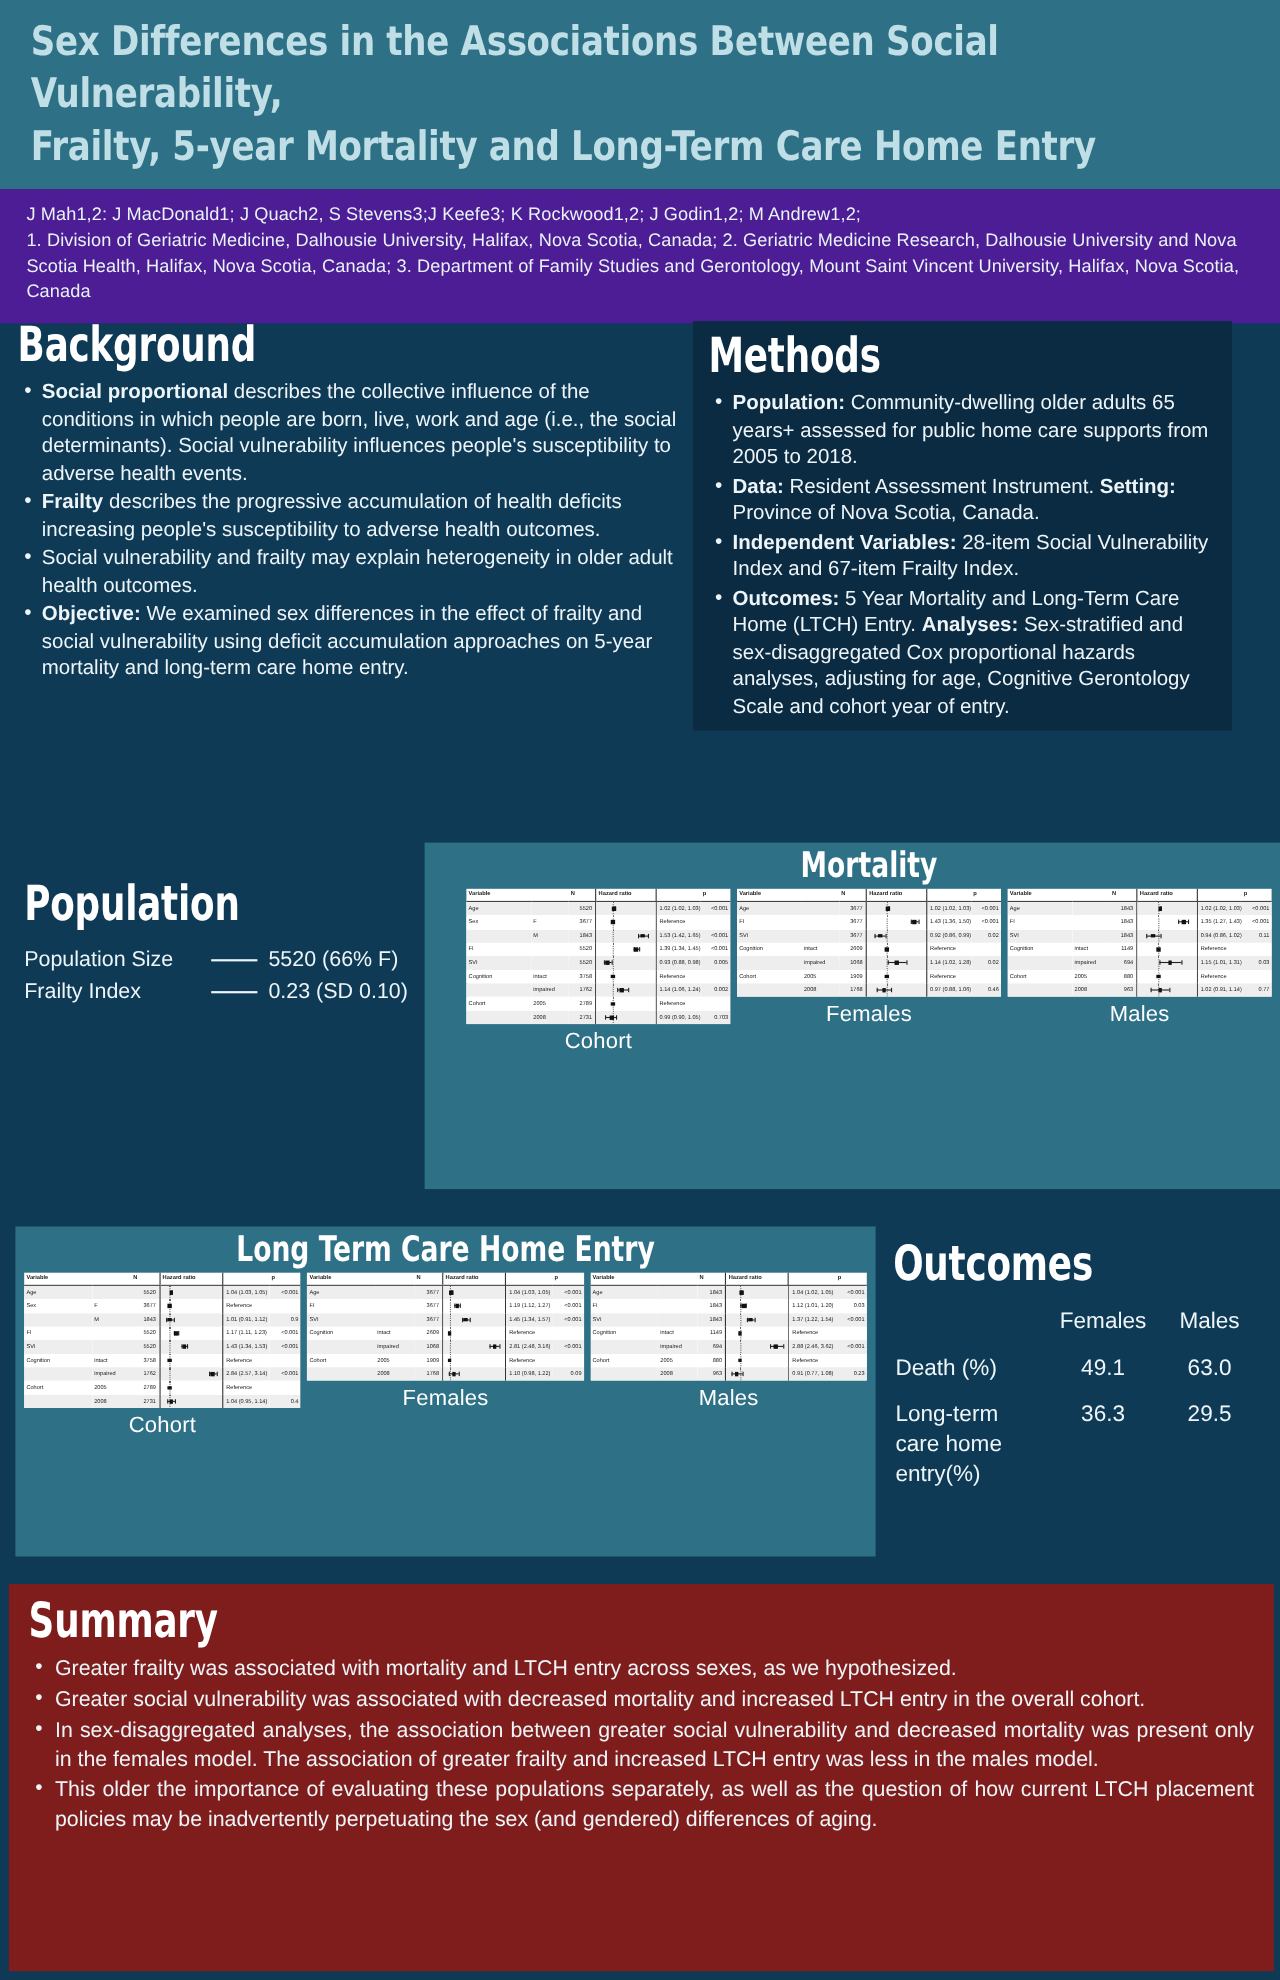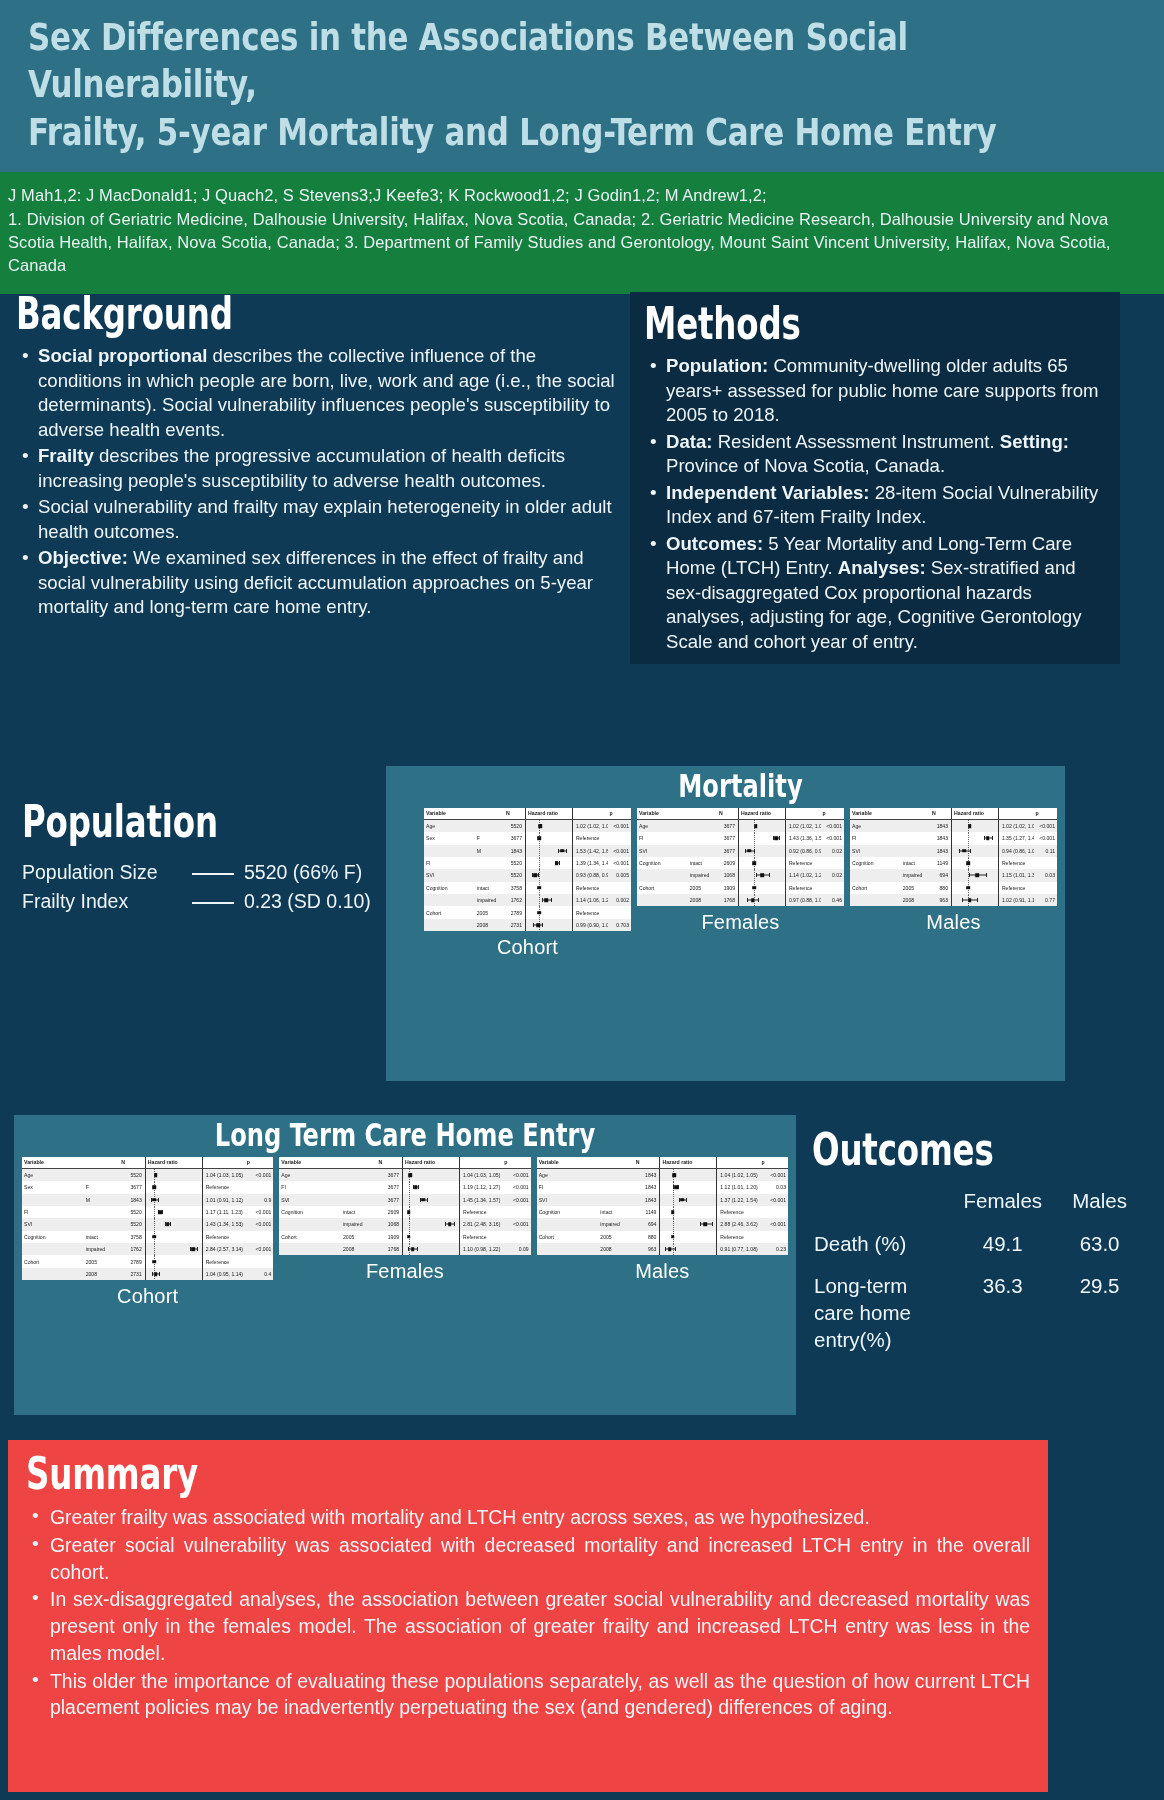--- a/index.html
+++ b/index.html
@@ -20,22 +20,22 @@
     color: #bfdee6;
     font-family: "DejaVu Sans Condensed", "Liberation Sans Narrow", "Liberation Sans", sans-serif;
     font-weight: bold;
     font-size: 37px;
     line-height: 1.28;
     letter-spacing: -0.3px;
     transform: scaleX(0.93);
     transform-origin: left center;
   }
   .authors-band {
-    background: #15803d;
-    padding: 12px 24px 16px 8px;
+    background: #4c1d95;
+    padding: 12px 24px 16px 24px;
   }
   .authors-line, .affil-line {
     color: #e9f2f5;
     font-size: 16.5px;
     line-height: 1.42;
     letter-spacing: 0.1px;
   }
   
   h2.sec {
     color: #ffffff;
@@ -74,21 +74,21 @@
   #population-block { position: absolute; left: 22px; top: 800px; width: 400px; }
   .pop-table { margin-top: 14px; }
   .pop-row { display: flex; align-items: baseline; color: #eef5f8; font-size: 19.5px; line-height: 1.48; }
   .pop-label { width: 160px; }
   .pop-dash { width: 62px; text-align: center; }
   .pop-dash span { display:inline-block; width: 42px; border-top: 2.5px solid #eef5f8; vertical-align: middle; }
   .pop-val { flex: 1; }
 
   
   .panel { position: absolute; background: #2e7186; }
-  #mortality-panel { left: 386px; top: 766px; width: 679px; height: 315px; padding-left: 30px; }
+  #mortality-panel { left: 386px; top: 766px; width: 778px; height: 315px; padding-left: 30px; }
   #ltch-panel { left: 14px; top: 1115px; width: 782px; height: 300px; }
   .panel-title {
     color: #ffffff; text-align: center;
     font-family: "DejaVu Sans Condensed", "Liberation Sans Narrow", "Liberation Sans", sans-serif;
     font-weight: bold; font-size: 32px; line-height: 1.05;
     transform: scaleX(0.84); margin-top: 4px;
   }
   .plots-row { display: flex; gap: 6px; padding: 4px 8px 0 8px; }
   .plot-cell { flex: 1; display: flex; flex-direction: column; }
   .plot-caption {
@@ -126,22 +126,22 @@
 
   
   #outcomes-block { position: absolute; left: 812px; top: 1128px; width: 336px; }
   .out-grid { display: grid; grid-template-columns: 1.25fr 0.85fr 0.85fr; margin-top: 6px; }
   .out-cell { color: #eef5f8; font-size: 20.5px; line-height: 1.3; padding: 8px 2px; }
   .out-head { text-align: center; }
   .out-num  { text-align: center; }
 
   
   #summary-block {
-    position: absolute; left: 8px; top: 1440px; width: 1040px; height: 352px;
-    background: #ef4444; padding: 12px 18px 10px 18px;
+    position: absolute; left: 8px; top: 1440px; width: 1150px; height: 352px;
+    background: #7f1d1d; padding: 12px 18px 10px 18px;
   }
   #summary-block ul.blist > li {
     font-size: 19.4px; line-height: 1.38; margin-bottom: 1px; text-align: justify; padding-left: 24px;
   }
 </style>
 </head>
 <body>
 
 <div class="header-band">
   <div class="poster-title">Sex Differences in the Associations Between Social Vulnerability,</div>

